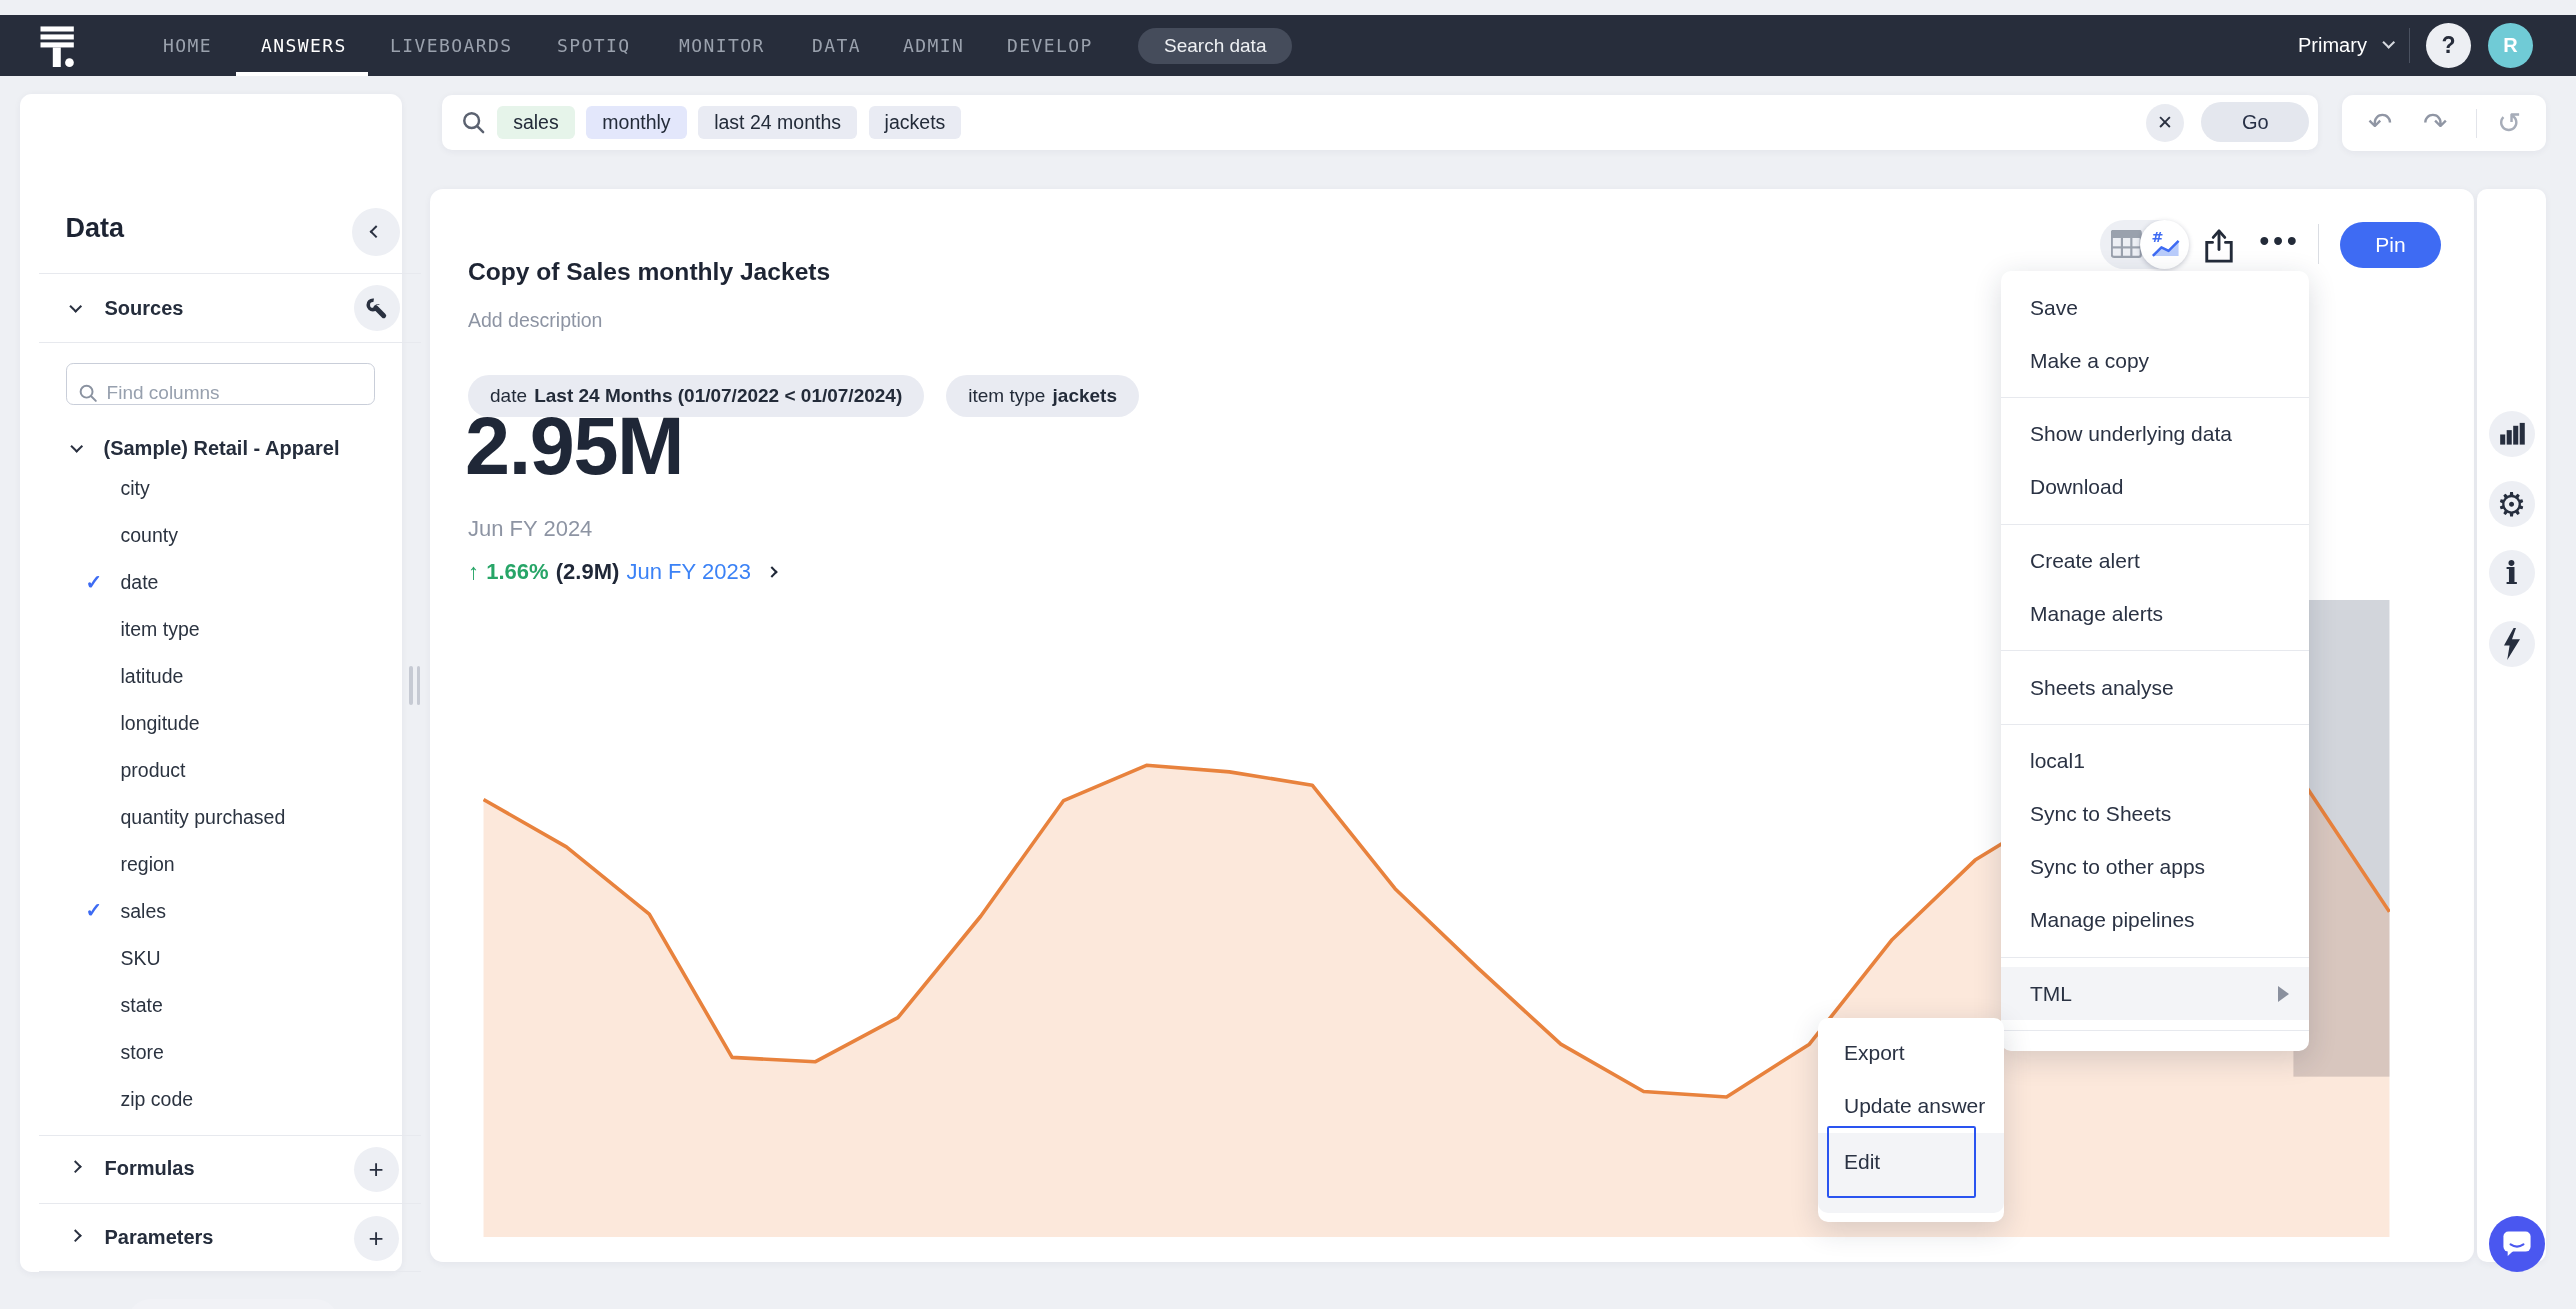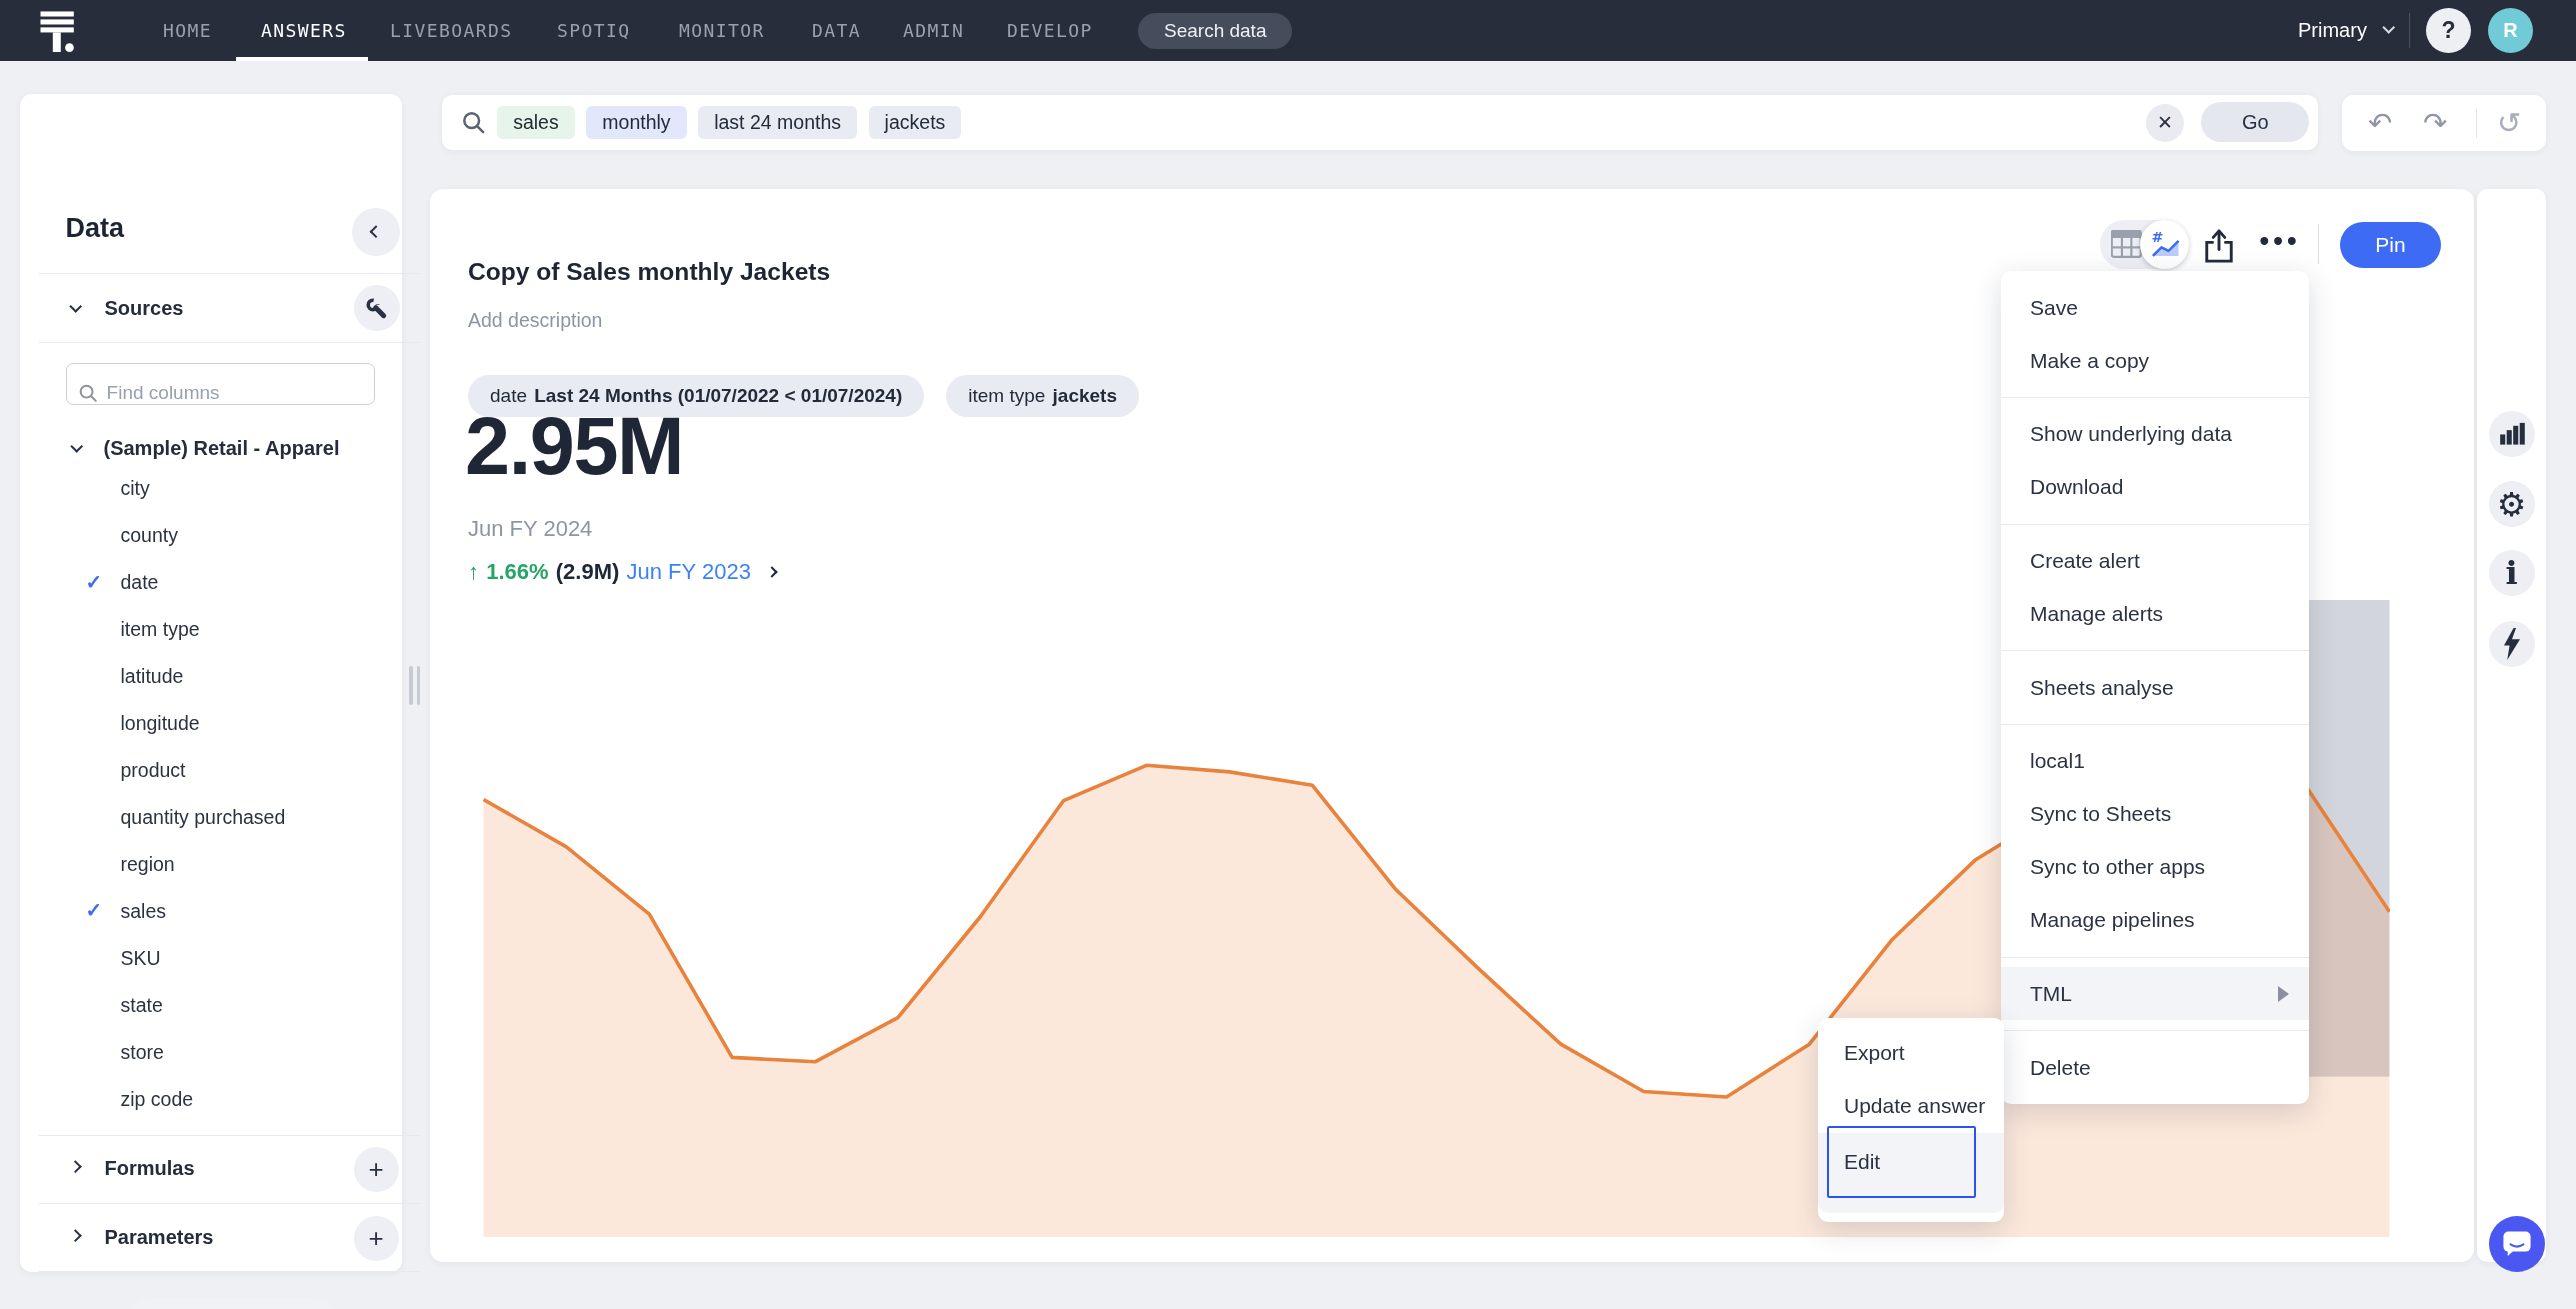--- a/index.html
+++ b/index.html
@@ -1,21 +1,21 @@
 <!DOCTYPE html>
 <html style="font-size:11.6px"><head>
 <meta charset="utf-8">
 <style>
   * { margin:0; padding:0; box-sizing:border-box; }
   html,body { width:2576px; height:1310px; }
   body { font-family:"Liberation Sans", sans-serif; background:#eef0f4; overflow:hidden; color:#222b3a; }
   #page { position:relative; width:2576px; height:1310px; }
 
   
-  .topnav { position:absolute; left:0; top:0; width:2576px; height:61px; background:#272d3b; }
+  .topnav { position:absolute; left:0; top:15px; width:2576px; height:61px; background:#272d3b; }
   .logo { position:absolute; left:36px; top:10px; width:51px; height:42px; }
   .nav-tab { position:absolute; top:0; height:61px; line-height:61px; font-family:"DejaVu Sans Mono", monospace; font-size:18px; letter-spacing:1.4px; color:#9aa1ad; }
   .nav-tab.active { color:#ffffff; }
   .nav-underline { position:absolute; left:236px; bottom:0; width:132px; height:4.3px; background:#ffffff; }
   .nav-search { position:absolute; left:1138px; top:13px; height:36px; border-radius:18px; background:#454c5b; color:#eef0f3; font-size:19px; line-height:36px; padding:0 26px; }
   .org { position:absolute; left:2298px; top:0; height:51px; line-height:61px; color:#ffffff; font-size:20px; }
   .chev { display:inline-block; width:9.4px; height:9.4px; border-right:2.2px solid currentColor; border-bottom:2.2px solid currentColor; }
   .chev.down { transform:rotate(45deg); }
   .chev.right { transform:rotate(-45deg); }
   .chev.left { transform:rotate(135deg); }
@@ -328,21 +328,20 @@
     <div class="mi">local1</div>
     <div class="mi">Sync to Sheets</div>
     <div class="mi">Sync to other apps</div>
     <div class="mi">Manage pipelines</div>
     <div class="mdv"></div>
     <div class="mi hl">
       <span>TML</span>
       <span class="sub-arrow"></span>
     </div>
     <div class="mdv"></div>
-    <div class="mi">Delete</div>
   </div>
 
   <div class="submenu">
     <div class="smi">Export</div>
     <div class="smi">Update answer</div>
     <div class="smi hl">Edit</div>
     <div class="sel-rect"></div>
   </div>
 
   <div class="chat">

